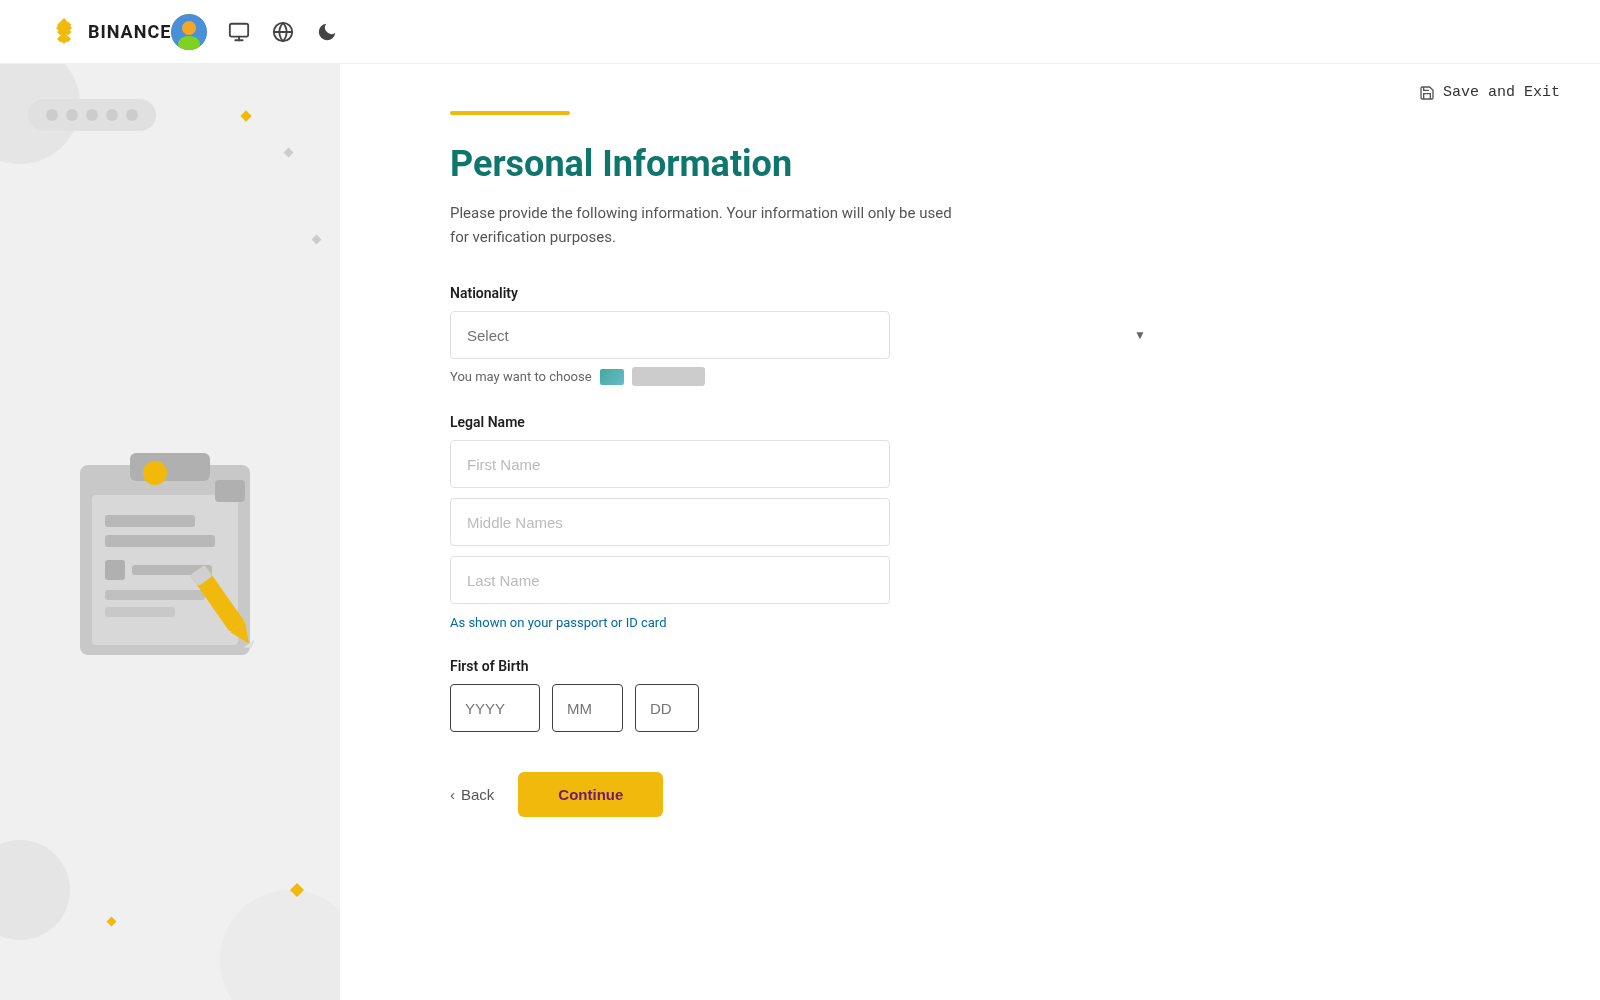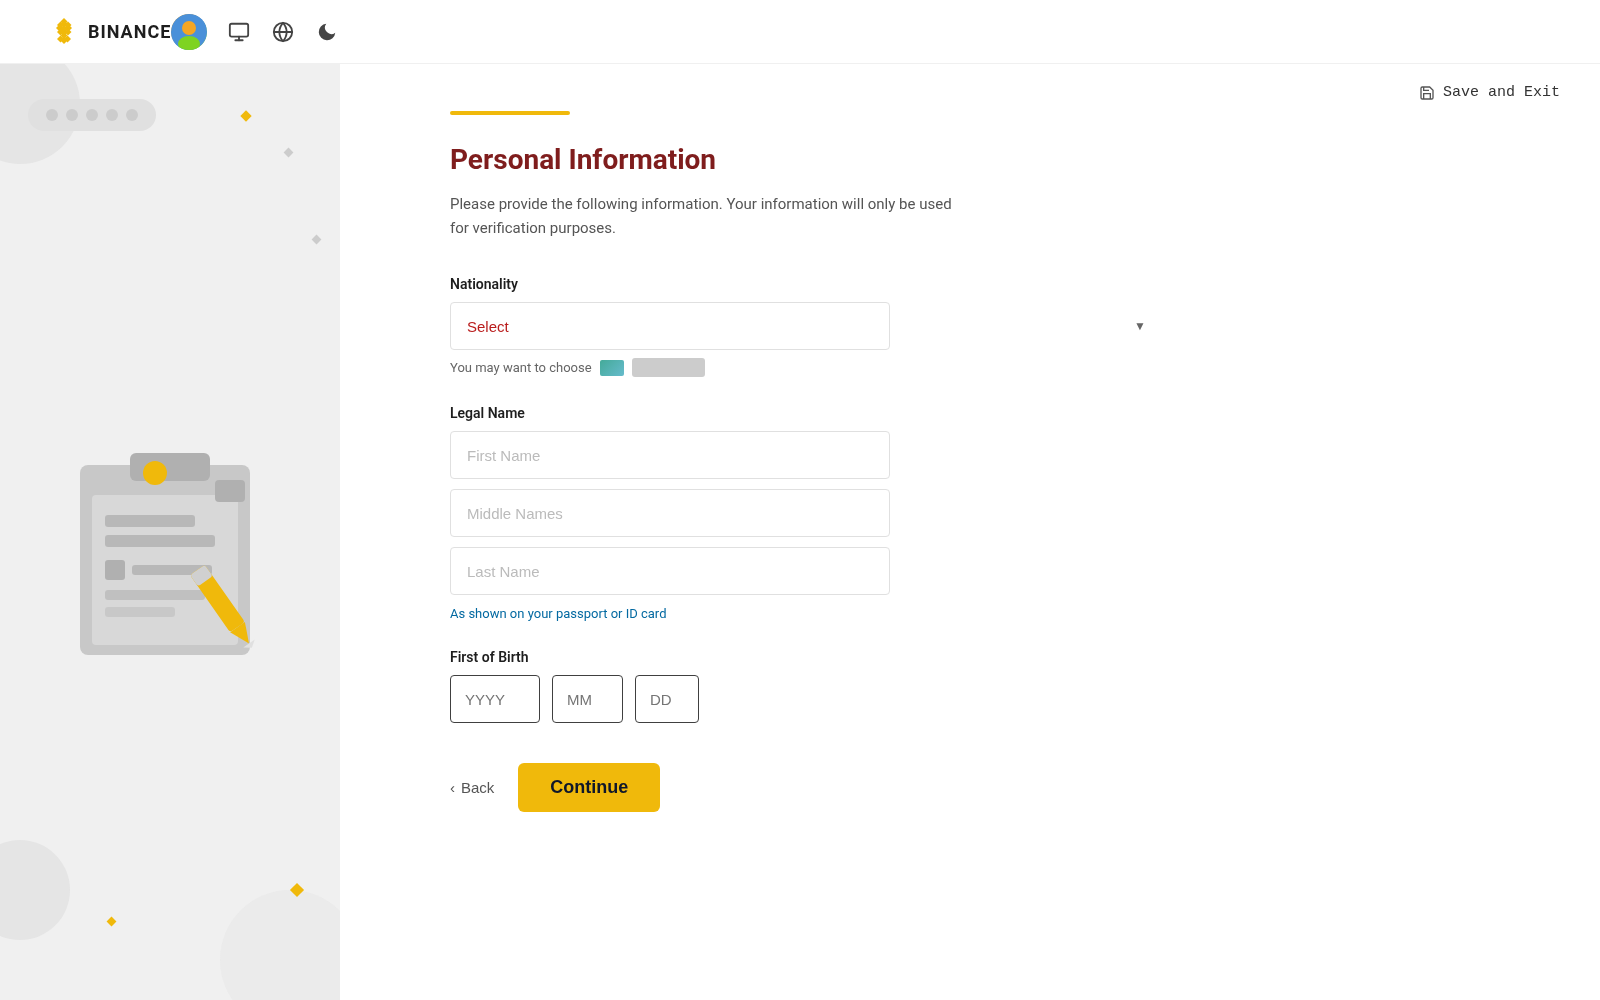--- a/index.html
+++ b/index.html
@@ -179,23 +179,23 @@
 
     .progress-bar {
       width: 120px;
       height: 4px;
       background: #F0B90B;
       border-radius: 2px;
       margin-bottom: 28px;
     }
 
     .page-title {
-      font-size: 28px;
+      font-size: 36px;
       font-weight: 700;
-      color: #7f1d1d;
+      color: #0f766e;
       margin-bottom: 16px;
     }
 
     .page-description {
       font-size: 15px;
       color: #555;
       line-height: 1.6;
       margin-bottom: 36px;
       max-width: 520px;
     }
@@ -211,21 +211,21 @@
       position: relative;
       margin-bottom: 8px;
     }
     .form-select {
       width: 440px;
       height: 48px;
       border: 1px solid #e0e0e0;
       border-radius: 4px;
       padding: 0 16px;
       font-size: 15px;
-      color: #b91c1c;
+      color: #737373;
       background: #fff;
       appearance: none;
       cursor: pointer;
       outline: none;
     }
     .select-arrow {
       position: absolute;
       right: 14px;
       top: 50%;
       transform: translateY(-50%);
@@ -319,24 +319,24 @@
       cursor: pointer;
       font-size: 15px;
       color: #555;
       font-weight: 500;
       padding: 12px 0;
     }
     .continue-btn {
       background: #F0B90B;
       border: none;
       border-radius: 6px;
-      padding: 14px 32px;
-      font-size: 18px;
+      padding: 14px 40px;
+      font-size: 15px;
       font-weight: 700;
-      color: #0f172a;
+      color: #701a75;
       cursor: pointer;
       transition: background 0.2s;
     }
 
     
     .illust-svg {
       position: absolute;
       top: 50%;
       left: 50%;
       transform: translate(-50%, -45%);

